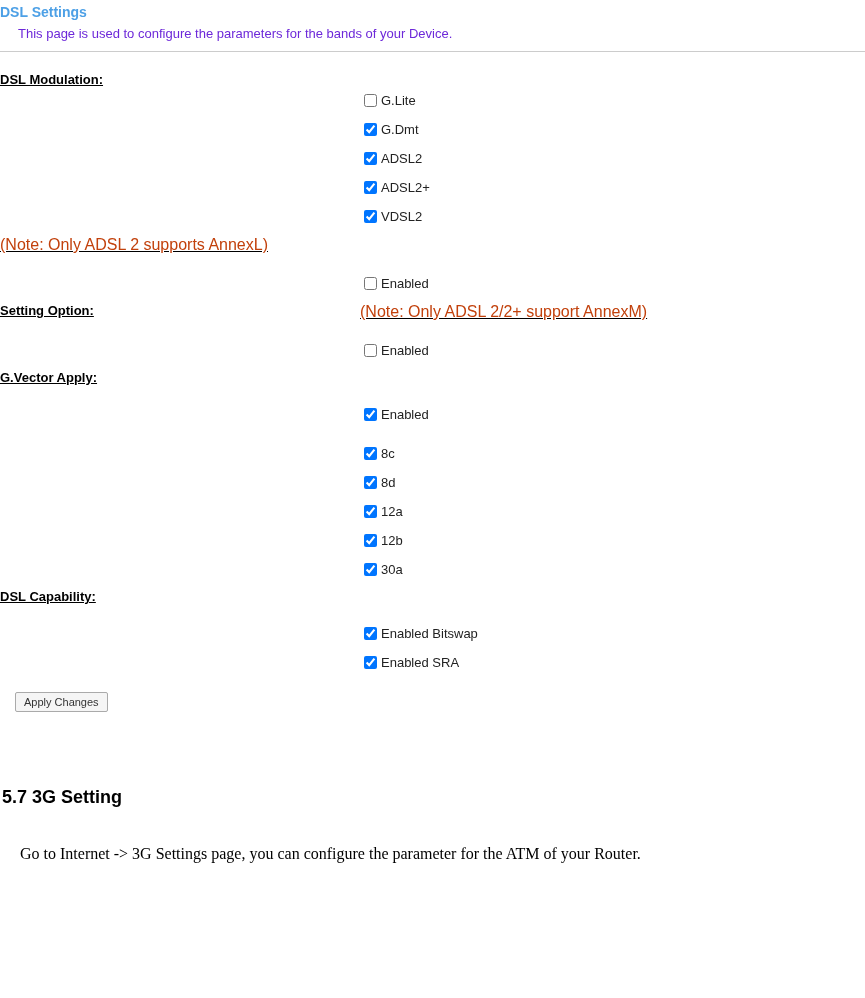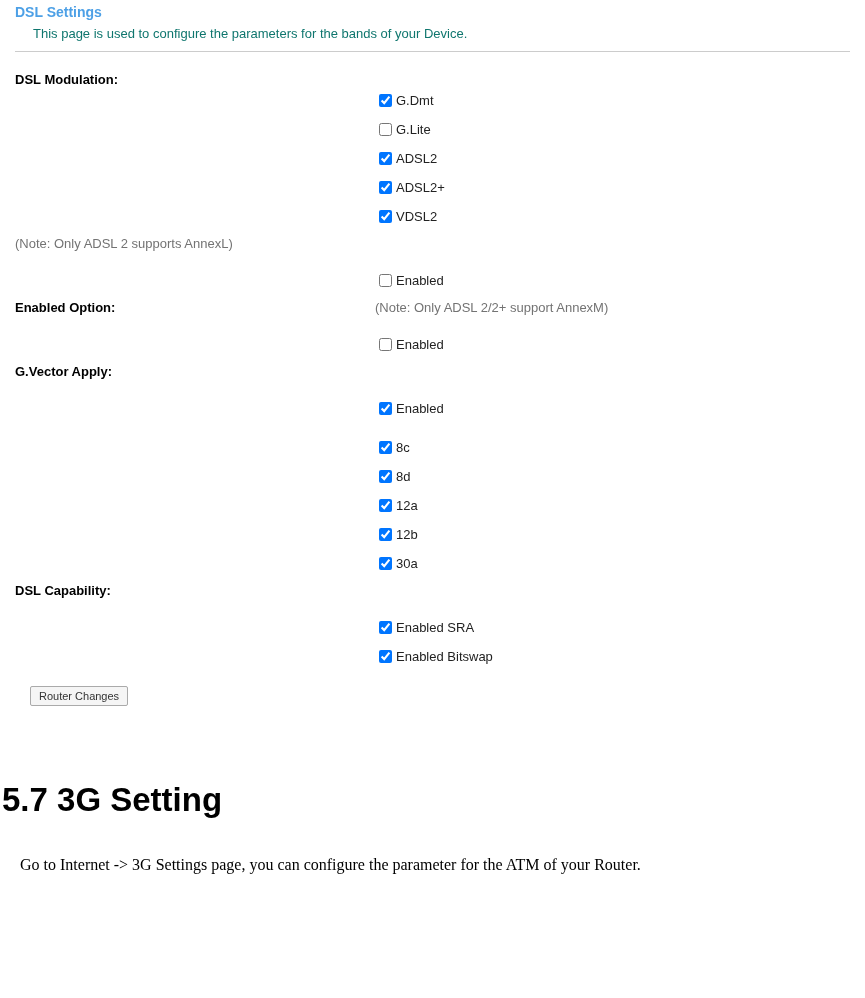--- a/index.html
+++ b/index.html
@@ -3,52 +3,53 @@
   <meta charset="utf-8">
   <style>
     * { box-sizing: border-box; }
     body {
       width: 865px;
       margin: 0;
       font-family: Arial, sans-serif;
       background: #fff;
     }
     .settings-panel {
-      padding: 0 15px;
+      padding: 0 0;
     }
     .page-title {
       color: #4da0e6;
       font-weight: bold;
       font-size: 14px;
       margin: 4px 0 6px 0;
     }
     .page-desc {
       font-size: 13px;
-      color: #0f766e;
+      color: #6d28d9;
       margin-left: 18px;
       margin-bottom: 10px;
     }
     hr.divider {
       border: none;
       border-top: 1px solid #ccc;
       margin: 6px 0 20px 0;
     }
     .section {
       display: flex;
       margin-bottom: 4px;
+      text-decoration: underline;
     }
     .section-label {
       width: 360px;
       font-weight: bold;
       font-size: 13px;
       flex-shrink: 0;
     }
     .section-note {
-      font-size: 13px;
-      color: #737373;
+      font-size: 16px;
+      color: #c2410c;
       text-align: right;
     }
     .options-column {
       margin-left: 360px;
       margin-bottom: 6px;
     }
     .option-row {
       display: flex;
       align-items: center;
       font-size: 13px;
@@ -71,21 +72,21 @@
       border: 1px solid #aaa;
       border-radius: 2px;
       cursor: pointer;
       color: #333;
     }
     .doc-section {
       margin-top: 75px;
       padding: 0 2px;
     }
     .doc-heading {
-      font-size: 33px;
+      font-size: 18px;
       font-weight: bold;
       color: #000;
       margin: 0 0 34px 0;
       font-family: Arial, sans-serif;
     }
     .doc-body {
       font-size: 16px;
       color: #000;
       line-height: 1.5;
       text-align: justify;
@@ -99,29 +100,29 @@
 <div class="settings-panel">
   <div class="page-title">DSL Settings</div>
   <div class="page-desc">This page is used to configure the parameters for the bands of your Device.</div>
   <hr class="divider">
 
   <div class="section">
     <div class="section-label">DSL Modulation:</div>
   </div>
   <div class="options-column" style="margin-top:4px;">
     <div class="option-row">
-      <input type="checkbox" checked="" style="">
-      <span>G.Dmt</span>
-    </div>
-    <div class="option-row">
       <input type="checkbox" style="">
       <span>G.Lite</span>
     </div>
     <div class="option-row">
       <input type="checkbox" checked="" style="">
+      <span>G.Dmt</span>
+    </div>
+    <div class="option-row">
+      <input type="checkbox" checked="" style="">
       <span>ADSL2</span>
     </div>
     <div class="option-row">
       <input type="checkbox" checked="" style="">
       <span>ADSL2+</span>
     </div>
     <div class="option-row">
       <input type="checkbox" checked="" style="">
       <span>VDSL2</span>
     </div>
@@ -131,21 +132,21 @@
     <div class="section-note">(Note: Only ADSL 2 supports AnnexL)</div>
   </div>
   <div class="options-column" style="margin-top:20px;">
     <div class="option-row">
       <input type="checkbox" style="">
       <span>Enabled</span>
     </div>
   </div>
 
   <div class="section annexm-block">
-    <div class="section-label">Enabled Option:</div>
+    <div class="section-label">Setting Option:</div>
     <div class="section-note">(Note: Only ADSL 2/2+ support AnnexM)</div>
   </div>
   <div class="options-column" style="margin-top:20px;">
     <div class="option-row">
       <input type="checkbox" style="">
       <span>Enabled</span>
     </div>
   </div>
 
   <div class="section gvector-block">
@@ -180,27 +181,27 @@
       <span>30a</span>
     </div>
   </div>
 
   <div class="section dslcap-block">
     <div class="section-label">DSL Capability:</div>
   </div>
   <div class="options-column" style="margin-top:20px;">
     <div class="option-row">
       <input type="checkbox" checked="" style="">
+      <span>Enabled Bitswap</span>
+    </div>
+    <div class="option-row">
+      <input type="checkbox" checked="" style="">
       <span>Enabled SRA</span>
     </div>
-    <div class="option-row">
-      <input type="checkbox" checked="" style="">
-      <span>Enabled Bitswap</span>
-    </div>
-  </div>
-
-  <button class="apply-btn">Router Changes</button>
+  </div>
+
+  <button class="apply-btn">Apply Changes</button>
 </div>
 
 <div class="doc-section">
   <h2 class="doc-heading">5.7 3G Setting</h2>
   <p class="doc-body">Go to Internet -&gt; 3G Settings page, you can configure the parameter for the ATM of your Router.</p>
 </div>
 
 </body></html>

